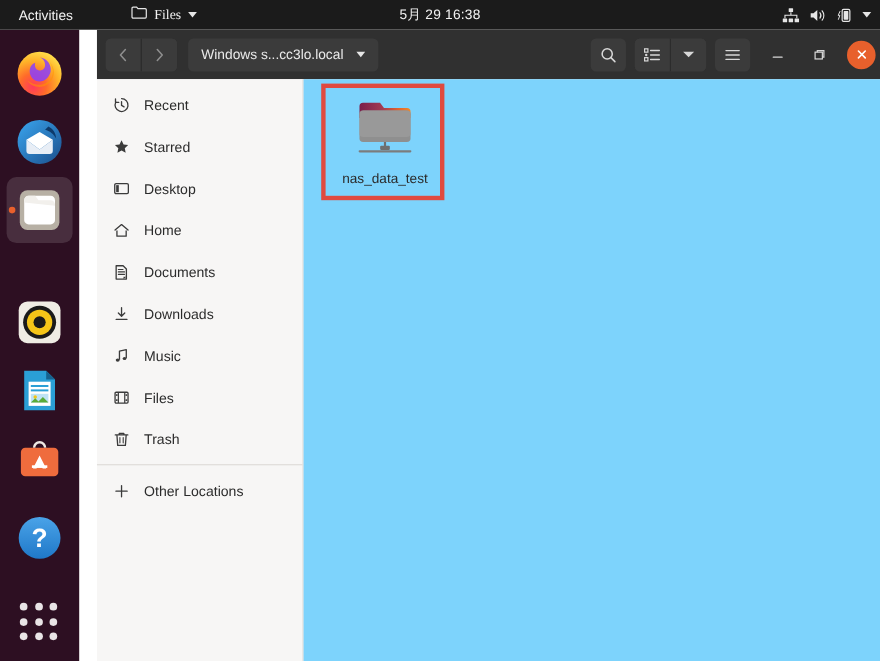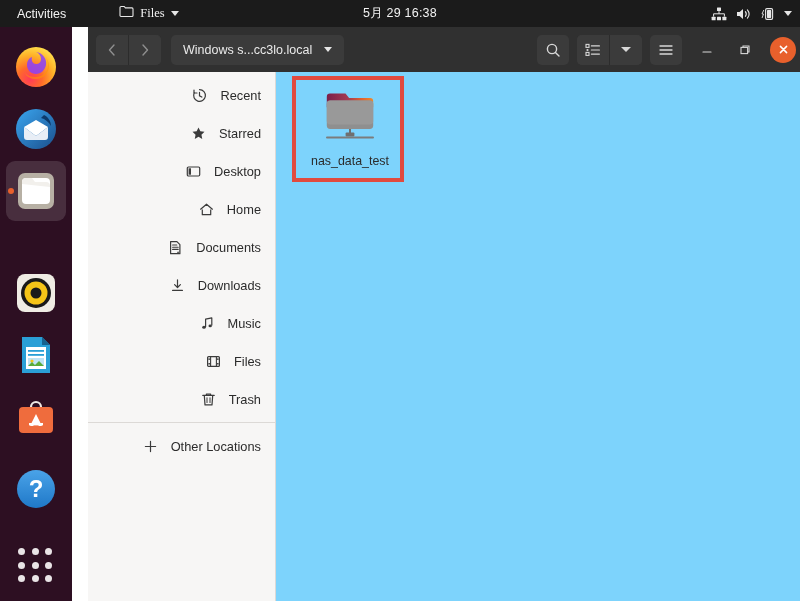--- a/index.html
+++ b/index.html
@@ -217,21 +217,20 @@
   }
   .side-item {
     display: flex;
     align-items: center;
     gap: 12px;
     height: 31px;
     padding: 0 14px;
     color: #2b2b2b;
     font-size: 12.8px;
     margin-bottom: 7px;
-    justify-content: flex-end;
   }
   .side-item .sic {
     width: 17px; height: 17px;
     display: flex; align-items: center; justify-content: center;
     color: #3b3b3b;
     flex: none;
   }
   .side-sep {
     height: 1px;
     background: #dcd9d6;

